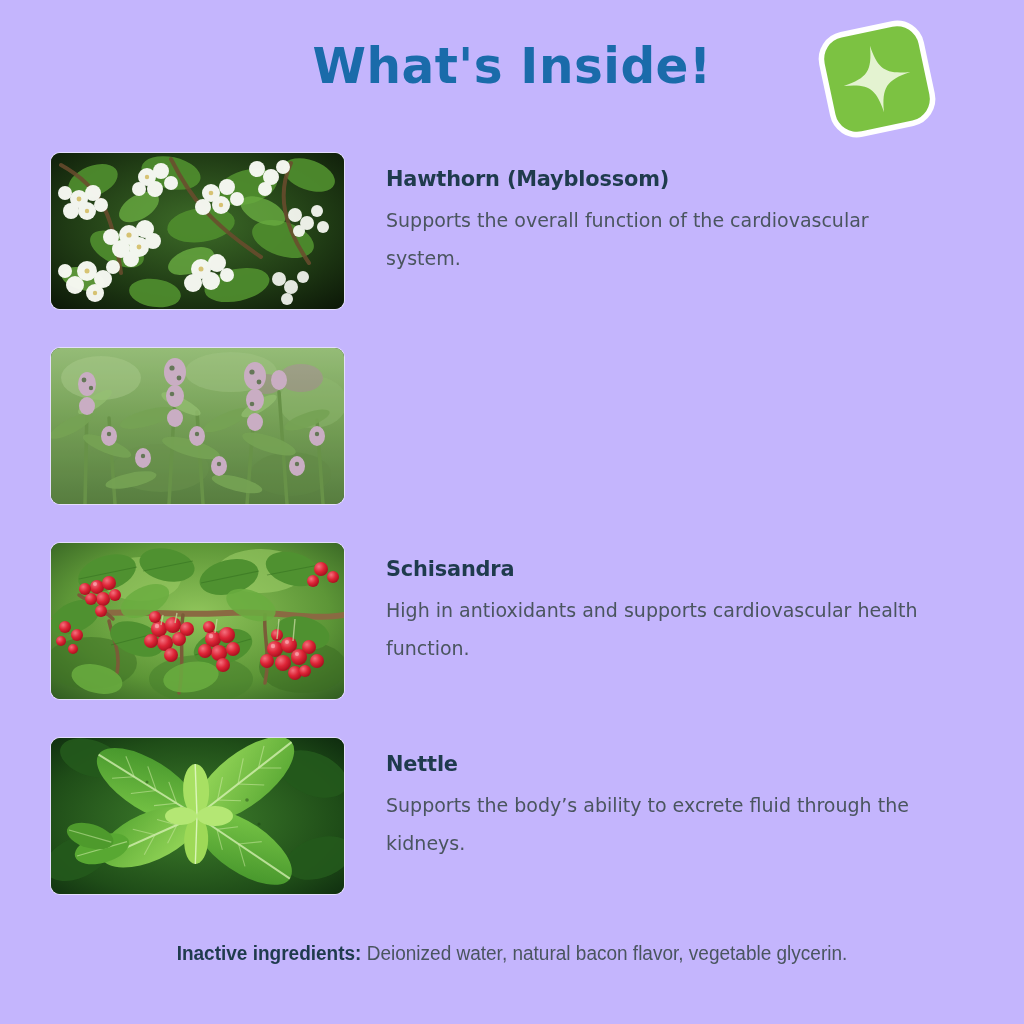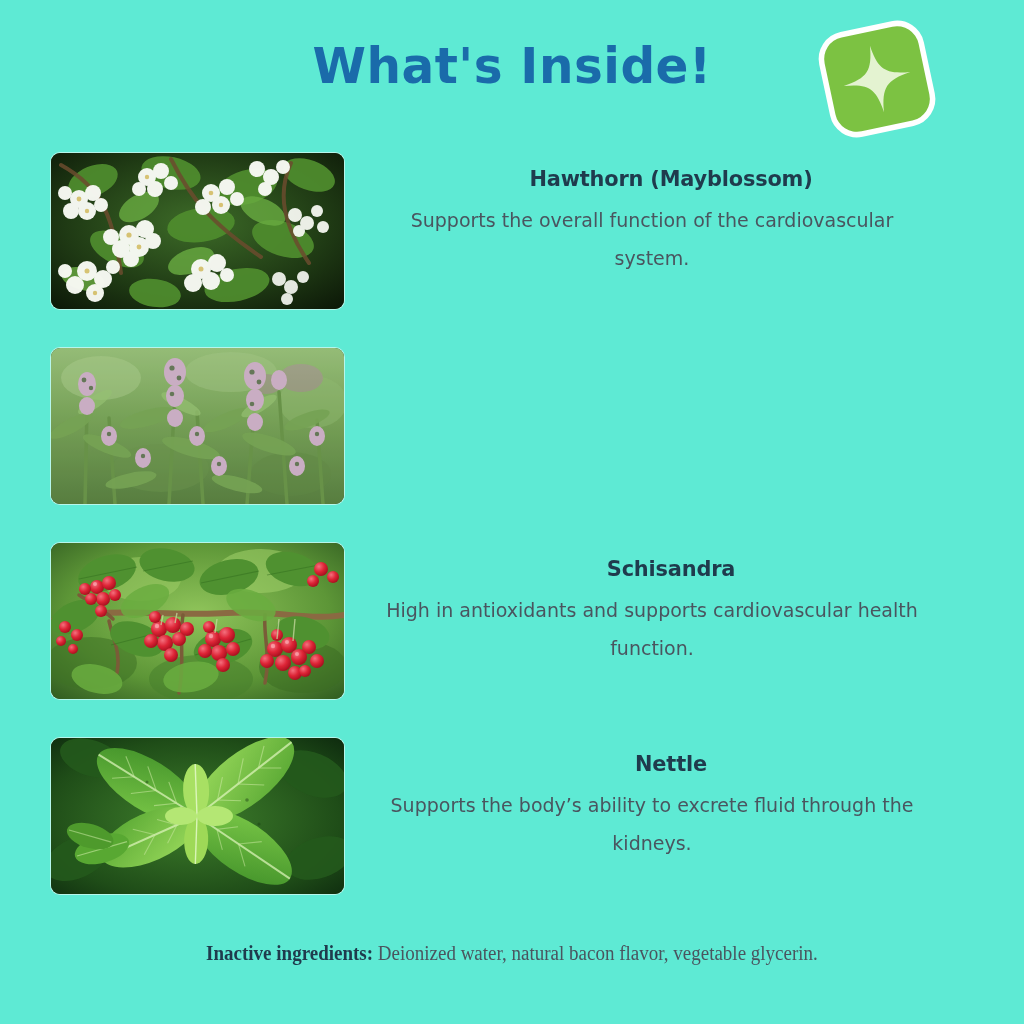--- a/index.html
+++ b/index.html
@@ -8,21 +8,21 @@
   html, body {
     width:1024px; height:1024px;
     background:#deeefc;
     font-family:"Liberation Sans", sans-serif;
     overflow:hidden;
   }
 
   .page {
     position:relative;
     width:1024px; height:1024px;
-    background:#5eead4;
+    background:#c4b5fd;
   }
 
   
   .header {
     position:absolute;
     top:0; left:0;
     width:1024px; height:150px;
   }
 
   .title {
@@ -45,21 +45,20 @@
     left:816px; top:18px;
     width:122px; height:122px;
   }
   .logo-badge svg { display:block; width:122px; height:122px; }
 
   
   .rows {
     position:absolute;
     left:0; top:150px;
     width:1024px;
-    text-align:center;
   }
 
   .row {
     position:relative;
     height:195px;
   }
 
   .thumb {
     position:absolute;
     left:51px; top:3px;
@@ -99,21 +98,21 @@
     transform:scaleX(0.95);
     transform-origin:left center;
   }
 
   
   .footer {
     position:absolute;
     left:0; top:938px;
     width:1024px;
     text-align:center;
-    font-family:Liberation Serif, serif;
+    font-family:Liberation Sans, sans-serif;
     font-size:20px;
     color:#4a555f;
     line-height:30px;
   }
   .footer .fb {
     font-weight:bold;
     color:#1f3b4d;
   }
   .footer-inner { display:inline-block; transform:scaleX(0.95); }
 </style>

